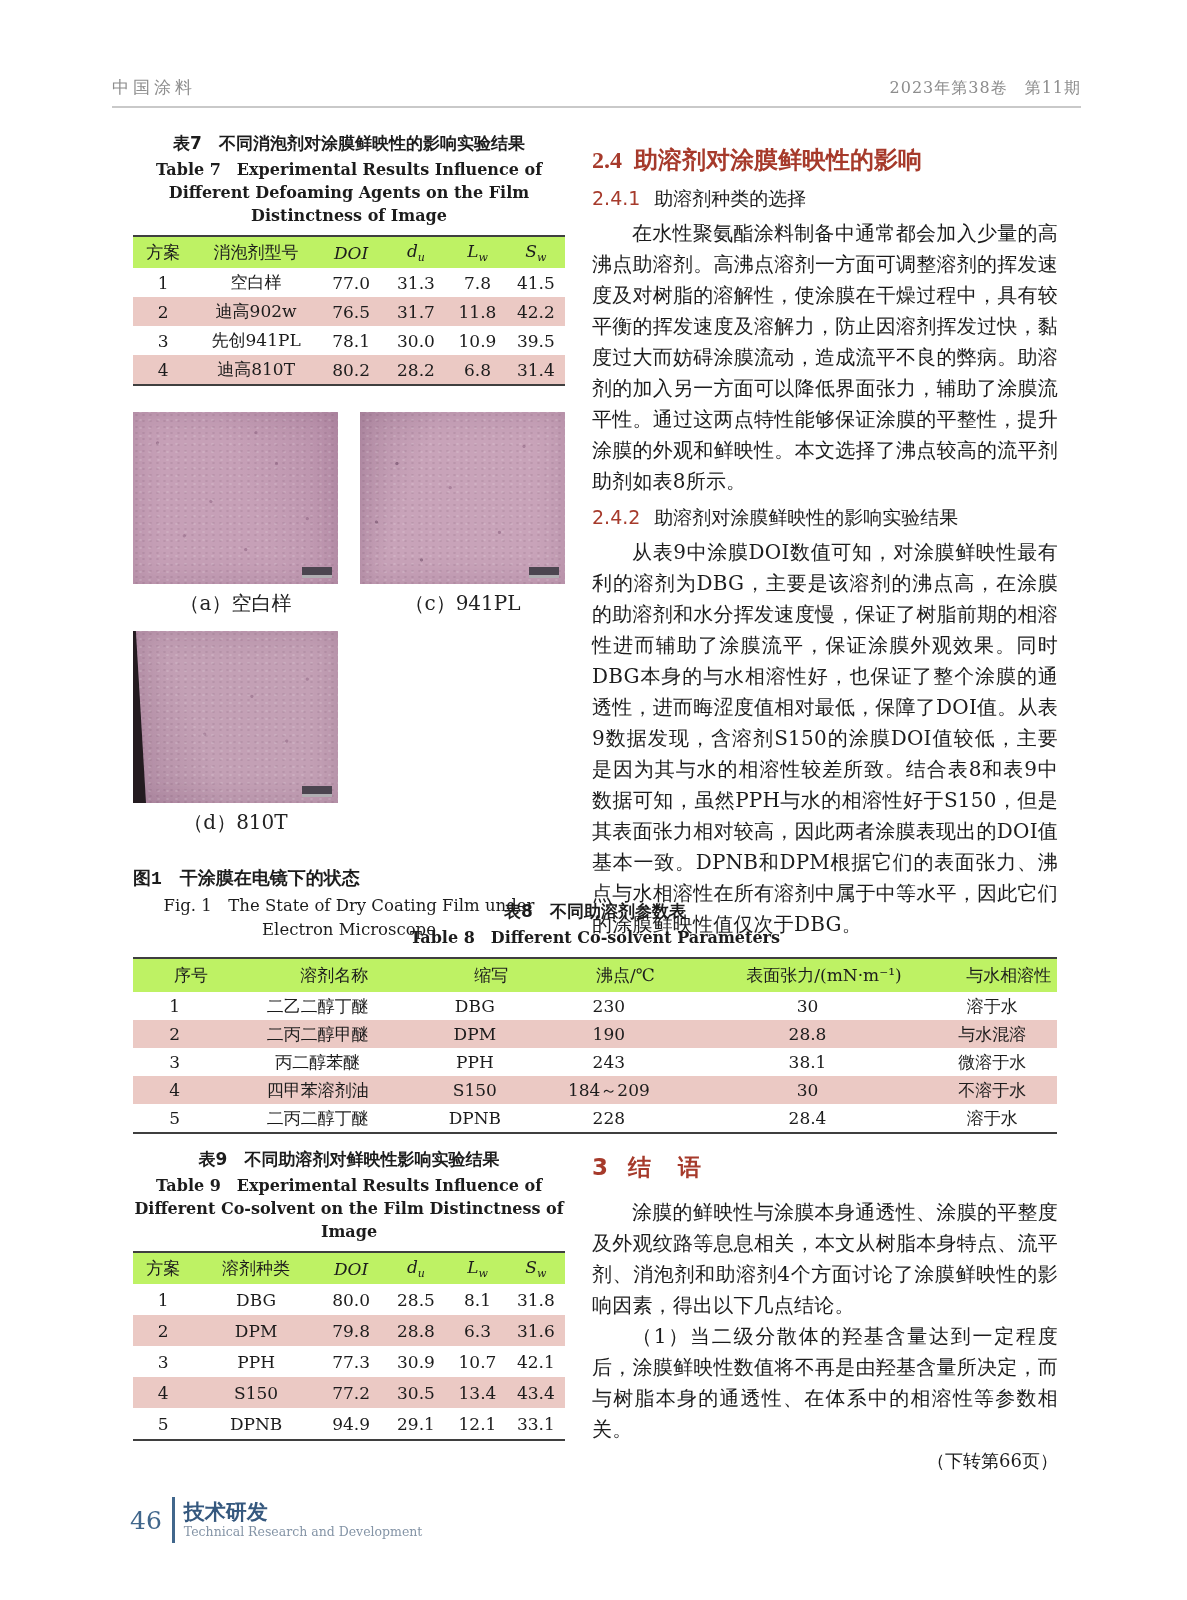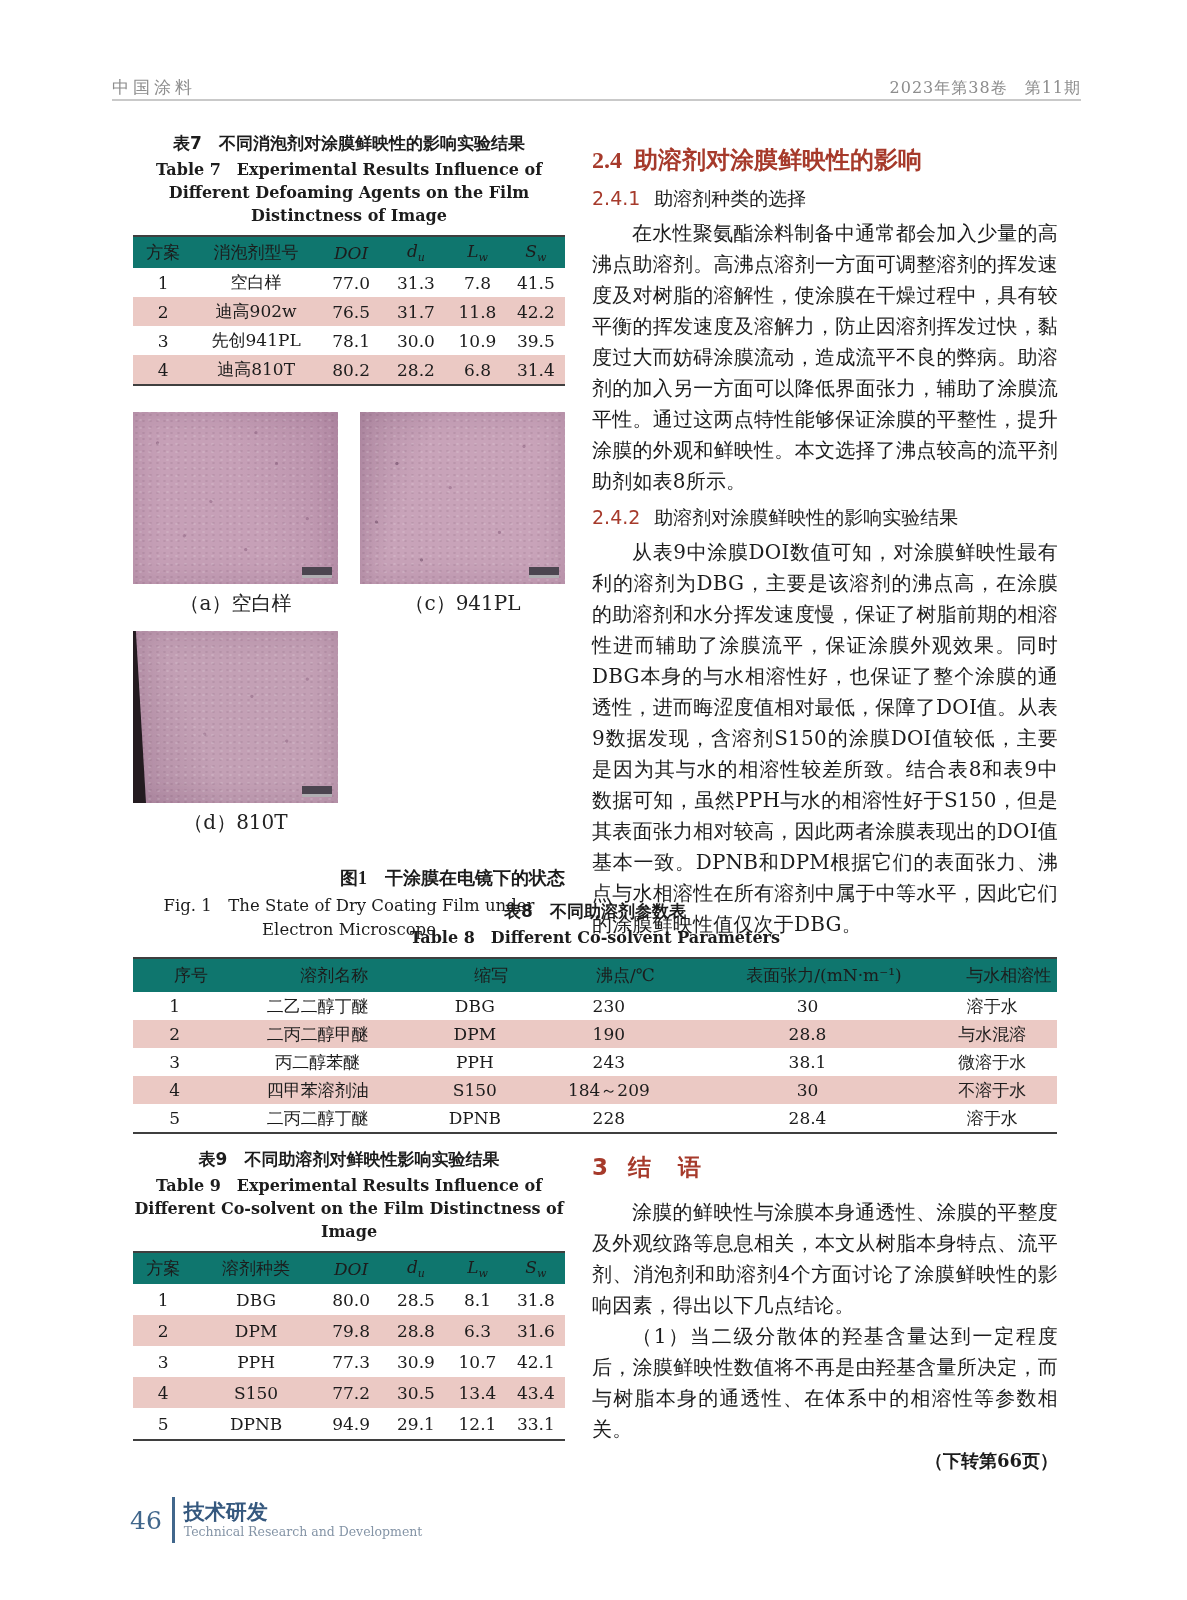--- a/index.html
+++ b/index.html
@@ -2,60 +2,60 @@
 <html><head>
 <meta charset="utf-8">
 <style>
   html,body{margin:0;padding:0;background:#ffffff;}
   body{width:1187px;height:1600px;position:relative;overflow:hidden;
        font-family:"DejaVu Serif","Liberation Serif",serif;color:#1c1c1c;}
 
   
   .pg-header{position:absolute;top:76px;left:112px;right:106px;
     display:flex;justify-content:space-between;align-items:flex-end;
-    border-bottom:2px solid #c9c9c9;}
+    border-bottom:2px solid #c9c9c9;padding-bottom:7px;}
   .journal-name{font-size:17px;color:#8d8d8d;letter-spacing:4px;}
   .issue-info{font-size:16px;color:#8d8d8d;letter-spacing:1px;}
 
   
   .left-top{position:absolute;top:130px;left:133px;width:432px;}
   .right-top{position:absolute;top:128px;left:592px;width:466px;}
   .left-bottom{position:absolute;top:1146px;left:133px;width:432px;}
   .right-bottom{position:absolute;top:1146px;left:592px;width:466px;}
   .t8-block{position:absolute;top:898px;left:133px;width:924px;}
 
   
   .cap-zh{font-family:"DejaVu Sans","Liberation Sans",sans-serif;font-weight:bold;
     font-size:17px;text-align:center;line-height:26px;}
   .cap-en{font-weight:bold;font-size:16px;text-align:center;line-height:23px;margin-top:2px;}
 
   
   table.dtab{width:100%;border-collapse:collapse;margin-top:8px;
     border-top:2px solid #3f3f3f;border-bottom:2px solid #3f3f3f;
     font-size:17px;}
-  table.dtab th{background:#0f766e;font-weight:normal;height:31px;text-align:center;padding:0 2px;}
+  table.dtab th{background:#bef264;font-weight:normal;height:31px;text-align:center;padding:0 2px;}
   table.dtab td{height:29px;text-align:center;padding:0 2px;}
   table.dtab tbody tr:nth-child(even) td{background:#ebc9c4;}
   table.dtab .math, table.dtab sub{font-style:italic;}
   table.dtab sub{font-size:11px;}
   table.t8 th{height:33px;padding-left:35px;}
   table.t8 td{height:28px;}
   table.t9 td{height:31px;}
 
   
   .h-sec{font-family:Liberation Serif, serif;font-weight:bold;
     font-size:24px;color:#a63a2b;margin:16px 0 10px 0;}
   .h-sub{font-size:19px;margin:8px 0 6px 0;}
   .h-sub .hnum{font-family:"DejaVu Sans","Liberation Sans",sans-serif;color:#a63a2b;margin-right:14px;}
   .h-big{font-family:"DejaVu Sans","Liberation Sans",sans-serif;font-weight:bold;
     font-size:23px;color:#a63a2b;margin:6px 0 14px 0;letter-spacing:2px;}
   .h-big .hnum{margin-right:18px;}
   p.body{font-size:20px;line-height:31px;text-align:justify;margin:0;
     text-indent:2em;letter-spacing:0.2px;}
-  .cont-note{font-size:18px;text-align:right;margin-top:4px;font-weight:bold;}
+  .cont-note{font-size:18px;text-align:right;margin-top:4px;}
 
   
   .fig-grid{margin-top:26px;display:grid;grid-template-columns:205px 205px;column-gap:22px;}
   .fig-item{text-align:center;}
   .fig-label{font-size:20px;margin:6px 0 14px 0;color:#222;}
   .micro{position:relative;width:205px;height:172px;overflow:hidden;
     box-shadow:inset 0 0 28px rgba(95,55,88,.22);}
   .grain{position:absolute;inset:0;
     background-image:radial-gradient(rgba(70,35,60,.10) 1px,transparent 1.4px),
                      radial-gradient(rgba(255,255,255,.14) 1px,transparent 1.4px);
@@ -95,22 +95,22 @@
     radial-gradient(circle 2px at 30% 86%,rgba(80,45,75,.4) 60%,transparent 100%),
     linear-gradient(110deg,rgba(90,50,85,.18),rgba(90,50,85,0) 30%);}
   .micro-d{background-color:#c3a0b5;background-image:
     radial-gradient(circle 2px at 58% 38%,rgba(100,55,90,.3) 60%,transparent 100%),
     radial-gradient(circle 2px at 75% 64%,rgba(100,55,90,.3) 60%,transparent 100%),
     radial-gradient(circle 2px at 35% 60%,rgba(100,55,90,.25) 60%,transparent 100%),
     radial-gradient(circle 2px at 85% 28%,rgba(100,55,90,.28) 60%,transparent 100%),
     linear-gradient(70deg,rgba(100,55,90,.2),rgba(100,55,90,0) 35%);}
   .wedge{position:absolute;left:0;top:0;width:13px;height:100%;background:#241b20;
     clip-path:polygon(0 0,22% 0,100% 100%,0 100%);}
-  .fig-caption-zh{font-family:Liberation Serif, serif;font-weight:bold;
-    font-size:18px;text-align:right;margin-top:16px;}
+  .fig-caption-zh{font-family:Liberation Mono, monospace;font-weight:bold;
+    font-size:18px;text-align:left;margin-top:16px;}
   .fig-caption-en{font-weight:normal;font-size:16.5px;text-align:center;line-height:24px;margin-top:4px;}
 
   
   .pg-footer{position:absolute;top:1497px;left:130px;display:flex;align-items:center;}
   .page-num{font-size:25px;color:#41678c;margin-right:10px;}
   .foot-bar{width:3px;height:46px;background:#41678c;margin-right:9px;}
   .foot-zh{font-family:"DejaVu Sans","Liberation Sans",sans-serif;font-weight:bold;
     font-size:21px;color:#35587e;line-height:24px;}
   .foot-en{font-size:12.5px;color:#8494a6;line-height:16px;}
 </style>

